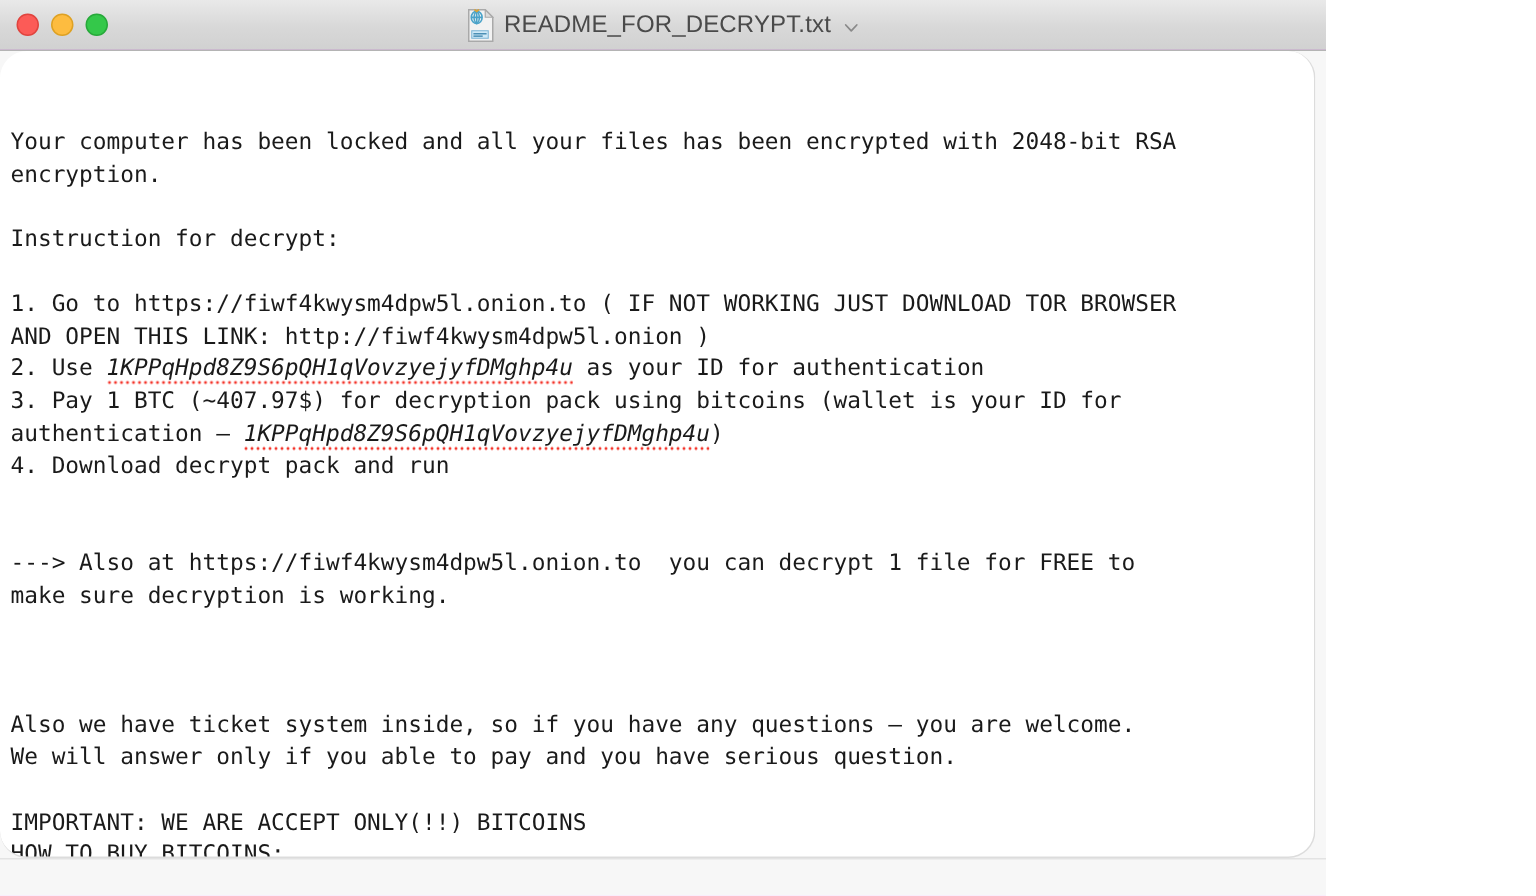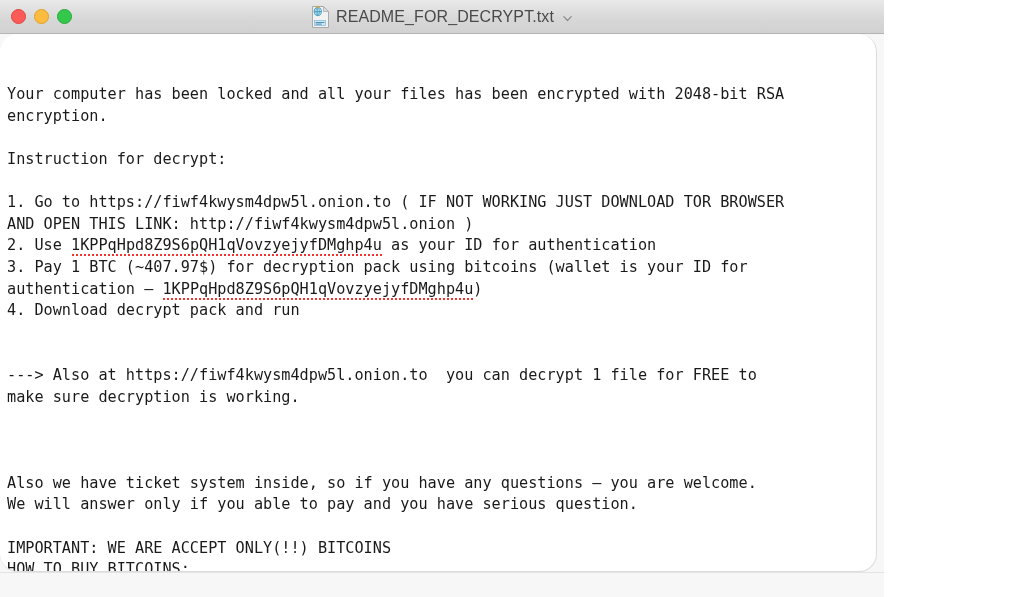--- a/index.html
+++ b/index.html
@@ -122,20 +122,21 @@
     display: block;
     min-height: 21.6px;
   }
   .misspelled {
     
     background-image: radial-gradient(circle closest-side, #f4342a 0, #f4342a 48%, rgba(244,52,42,0) 55%);
     background-size: 4px 4px;
     background-repeat: repeat-x;
     background-position: left bottom 0px;
     padding-bottom: 3px;
+    font-style: italic;
   }
 
   
   .footer-strip {
     height: 25px;
     min-height: 25px;
     background: #f7f7f7;
     border-top: 1px solid #e3e3e3;
     box-sizing: border-box;
   }

